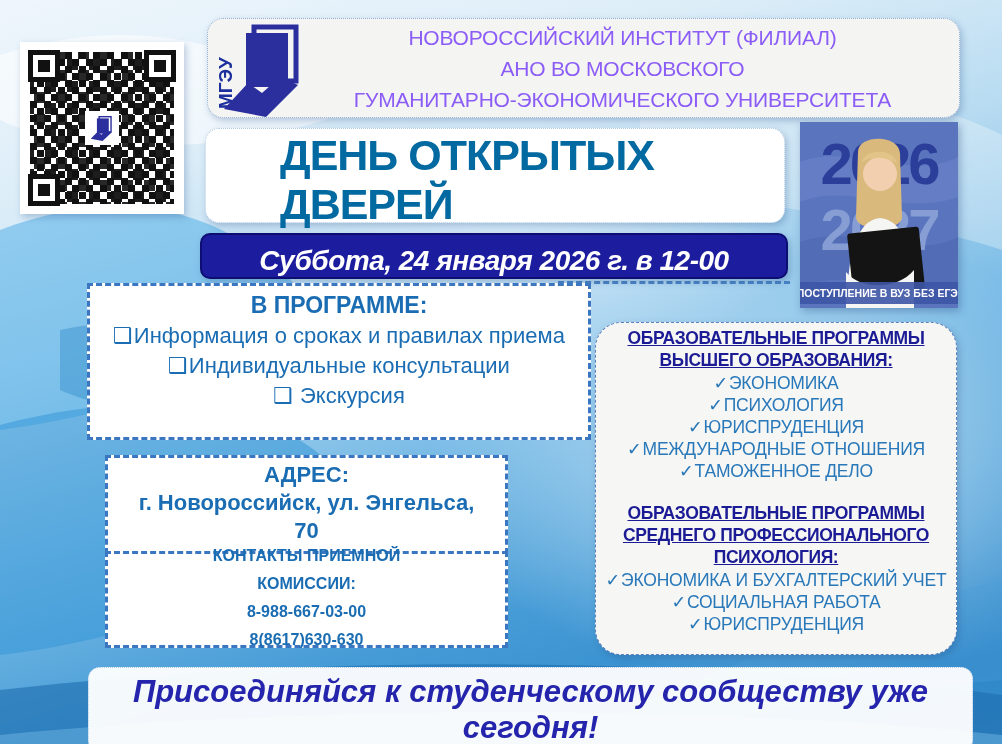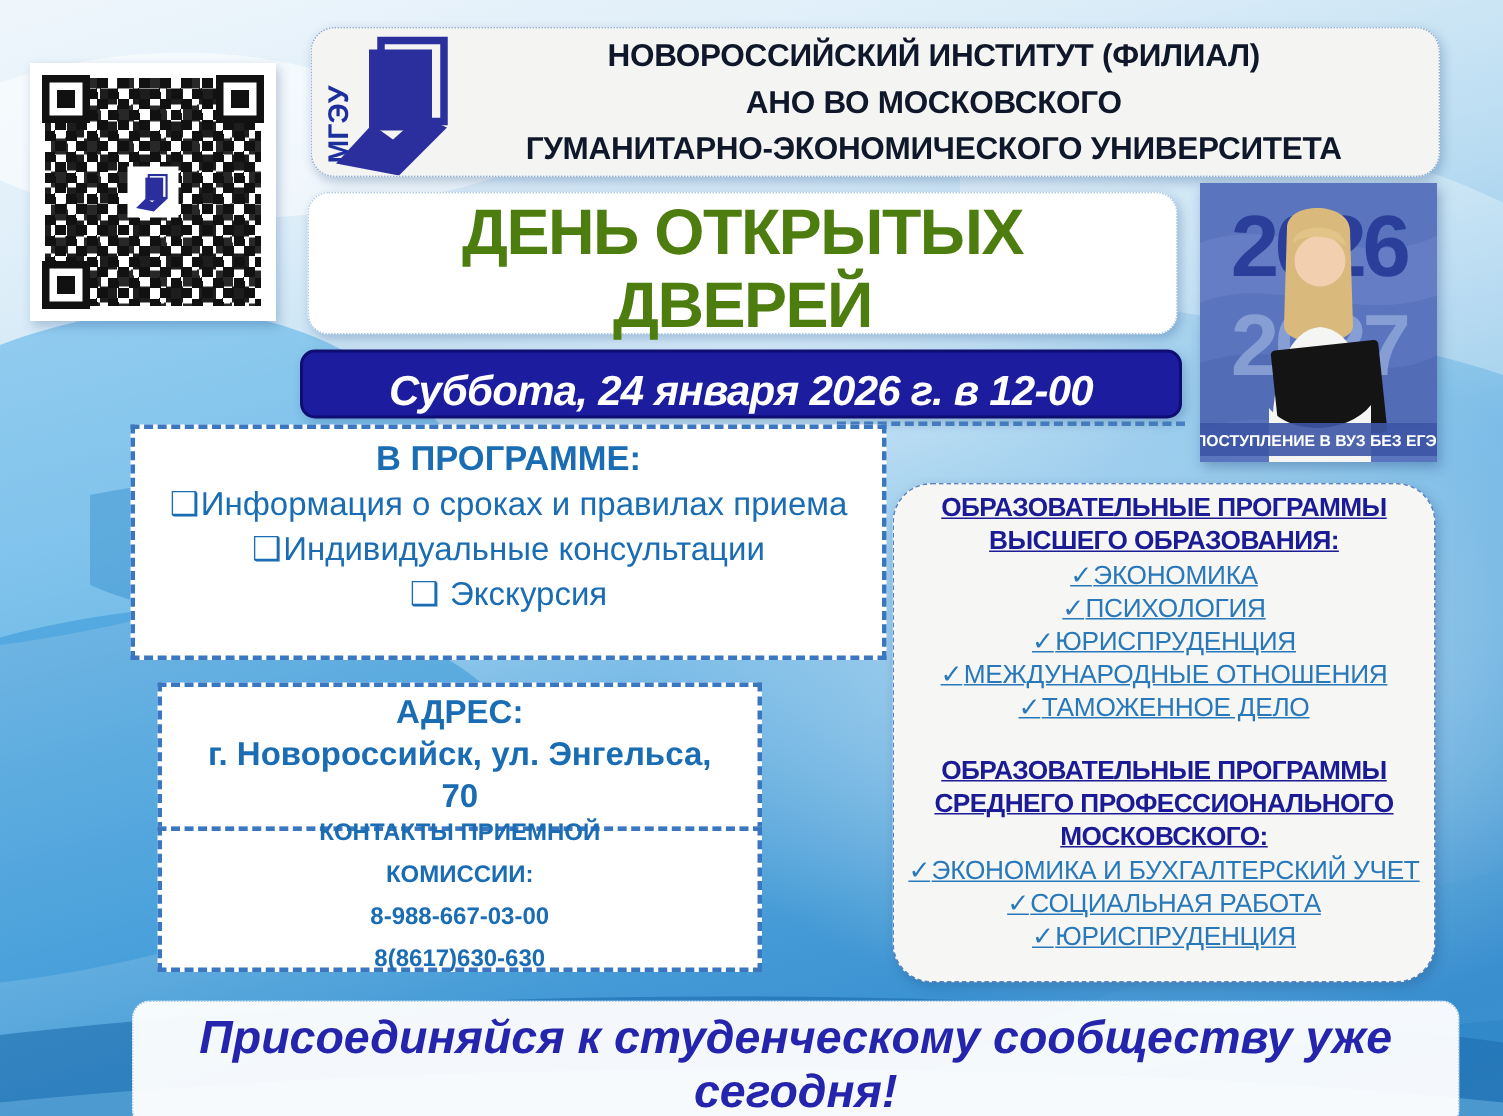--- a/index.html
+++ b/index.html
@@ -28,28 +28,28 @@
       #fff;
   }
   .finder{position:absolute;width:32px;height:32px;background:#fff;border:5px solid #111;box-sizing:border-box;}
   .finder::after{content:"";position:absolute;left:5px;top:5px;width:12px;height:12px;background:#111;}
   .f-tl{left:-2px;top:-2px}.f-tr{right:-2px;top:-2px}.f-bl{left:-2px;bottom:-2px}
   .qr-center{position:absolute;left:50%;top:50%;width:34px;height:34px;margin:-17px 0 0 -17px;background:#fff;display:flex;align-items:center;justify-content:center;}
 
   
   .header-box{left:207px;top:18px;width:753px;height:100px;background:#f4f4f3;border:1px dotted #8fb0d6;border-radius:16px;z-index:2;
     display:flex;align-items:center;justify-content:center;text-align:center;}
-  .header-text{color:#0f172a;font-weight:bold;font-size:21px;line-height:31px;padding-left:78px;letter-spacing:-.2px;}
+  .header-text{color:#8b5cf6;font-weight:normal;font-size:21px;line-height:31px;padding-left:78px;letter-spacing:-.2px;}
 
   .logo{position:absolute;left:8px;top:2px;width:92px;height:96px;}
 
   
   .title-box{left:205px;top:128px;width:580px;height:95px;background:#fff;border:1px dotted #aecae4;border-radius:14px;z-index:2;
     display:flex;align-items:flex-start;justify-content:center;}
-  .title-text{color:#4d7c0f;font-weight:bold;font-size:43px;line-height:49px;text-align:center;width:430px;margin-top:2px;letter-spacing:-1px;}
+  .title-text{color:#0369a1;font-weight:bold;font-size:43px;line-height:49px;text-align:left;width:430px;margin-top:2px;letter-spacing:-1px;}
 
   
   .date-banner{left:200px;top:233px;width:588px;height:46px;background:#1c1c9e;border:2px solid #0d0d72;border-radius:10px;z-index:2;
     display:flex;align-items:flex-end;justify-content:center;}
   .date-text{color:#fff;font-weight:bold;font-style:italic;font-size:28px;white-space:nowrap;letter-spacing:-.5px;}
 
   
   .photo{left:800px;top:122px;width:158px;height:186px;z-index:2;box-shadow:2px 3px 8px rgba(30,60,120,.35);}
   .photo svg{display:block}
 
@@ -64,21 +64,21 @@
   .address-box .inner{margin-top:3px;}
   .contacts-box{left:105px;top:551px;width:403px;height:97px;z-index:2;text-align:center;color:#1a6cb3;font-weight:bold;font-size:16px;line-height:28px;overflow:visible;}
   .contacts-box .inner{margin-top:-12px;}
 
   
   .programs-box{left:595px;top:322px;width:362px;height:333px;background:#f6f6f4;border:1.5px dashed #5b82bd;border-radius:26px;z-index:2;
     text-align:center;overflow:visible;padding-top:4px;}
   .ed-head{color:#1b1b96;font-weight:bold;font-size:17.5px;line-height:22px;letter-spacing:-.4px;}
   .ed-head span{text-decoration:underline;display:block;}
   .ed-items{color:#2878ba;font-size:17.5px;line-height:22px;letter-spacing:-.2px;margin-top:1px;}
-  .ed-items div{white-space:normal;text-decoration:underline;}
+  .ed-items div{white-space:normal;}
   .ed-gap{height:20px;}
   .check{margin-right:1px;}
 
   
   .footer-banner{left:88px;top:667px;width:885px;height:85px;background:rgba(255,255,255,.95);border:1px dotted #aecae4;border-radius:12px;z-index:2;
     display:flex;align-items:center;justify-content:center;text-align:center;}
   .footer-text{color:#2424ac;font-weight:bold;font-style:italic;font-size:31px;line-height:36px;}
 </style>
 </head>
 <body>
@@ -188,21 +188,21 @@
     <div><span class="check">✓</span><span>ЭКОНОМИКА</span></div>
     <div><span class="check">✓</span><span>ПСИХОЛОГИЯ</span></div>
     <div><span class="check">✓</span><span>ЮРИСПРУДЕНЦИЯ</span></div>
     <div><span class="check">✓</span><span>МЕЖДУНАРОДНЫЕ ОТНОШЕНИЯ</span></div>
     <div><span class="check">✓</span><span>ТАМОЖЕННОЕ ДЕЛО</span></div>
   </div>
   <div class="ed-gap"></div>
   <div class="ed-head">
     <span>ОБРАЗОВАТЕЛЬНЫЕ ПРОГРАММЫ</span>
     <span>СРЕДНЕГО ПРОФЕССИОНАЛЬНОГО</span>
-    <span>МОСКОВСКОГО:</span>
+    <span>ПСИХОЛОГИЯ:</span>
   </div>
   <div class="ed-items">
     <div><span class="check">✓</span><span>ЭКОНОМИКА И БУХГАЛТЕРСКИЙ УЧЕТ</span></div>
     <div><span class="check">✓</span><span>СОЦИАЛЬНАЯ РАБОТА</span></div>
     <div><span class="check">✓</span><span>ЮРИСПРУДЕНЦИЯ</span></div>
   </div>
 </div>
 
 <div class="panel footer-banner">
   <div class="footer-text">Присоединяйся к студенческому сообществу уже сегодня!</div>

